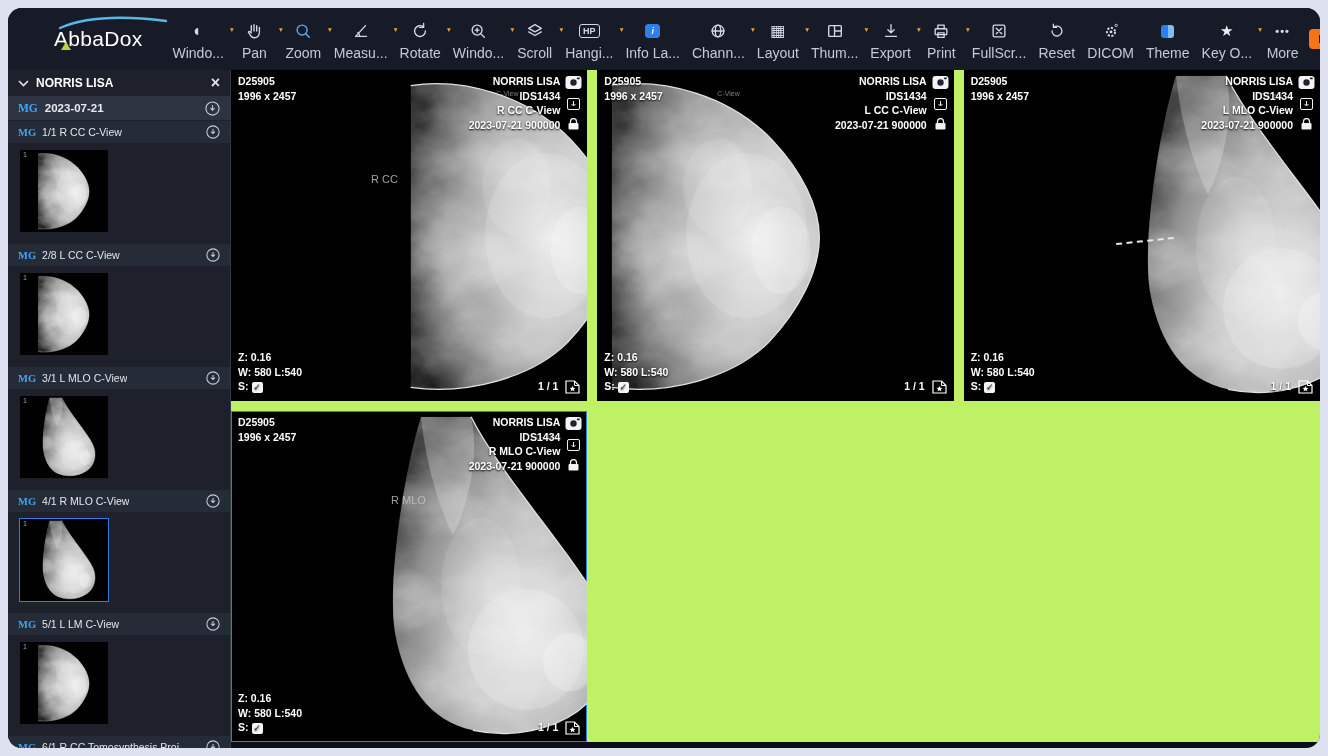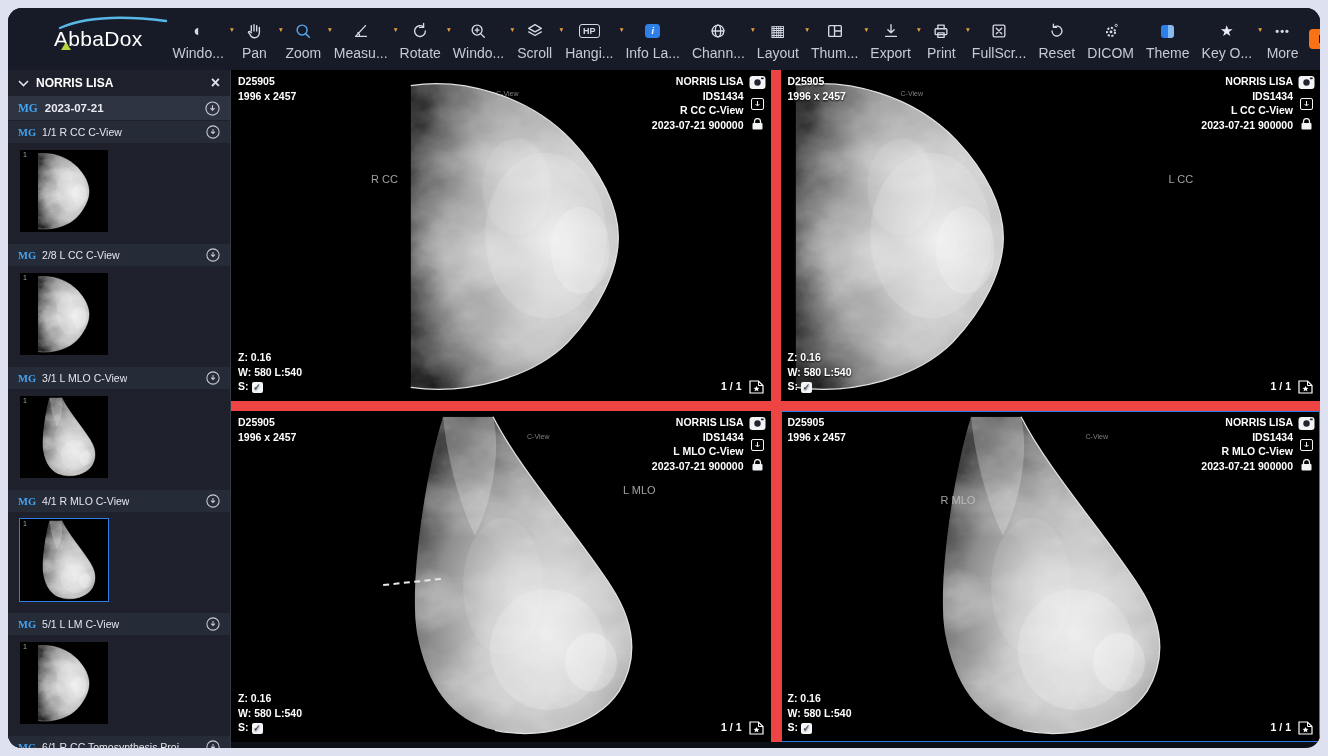--- a/index.html
+++ b/index.html
@@ -45,21 +45,21 @@
   .series-list{flex:1;overflow:hidden;}
   .series{margin-top:0;}
   .srow{height:22px;display:flex;align-items:center;background:#262b38;padding:0 10px;font-size:10.5px;color:#e3e6ee;gap:6px;cursor:pointer;margin-top:1px;}
   .srow .lbl{white-space:nowrap;overflow:hidden;text-overflow:ellipsis;max-width:150px;}
   .thumb{width:88px;height:82px;background:#000;margin:7px 0 12px 12px;position:relative;cursor:pointer;}
   .thumb.selected{outline:1px solid #2e7de9;}
   .thumb .corner{position:absolute;top:1px;left:3px;font-size:7px;color:#9aa0ad;z-index:2;}
   .thumb svg{position:absolute;inset:0;width:100%;height:100%;}
 
   
-  .grid{flex:1;display:grid;grid-template-columns:1fr 1fr;grid-template-rows:1fr 1fr;gap:10px;background:#ef4444;min-width:0;margin-bottom:6px;}
+  .grid{flex:1;display:grid;grid-template-columns:1fr 1fr 1fr;grid-template-rows:1fr 1fr;gap:10px;background:#bef264;min-width:0;margin-bottom:6px;}
   .viewport{position:relative;background:#000;overflow:hidden;}
   .viewport.active{box-shadow:inset 0 0 0 1px #2e7de9;}
   .bimg{position:absolute;top:0;height:100%;}
   .ov{position:absolute;color:#fff;font-size:10.5px;font-weight:700;line-height:1.4;text-shadow:0 1px 2px #000;z-index:3;}
   .ov.tl{top:4px;left:7px;}
   .ov.tr{top:4px;right:27px;text-align:right;}
   .vp-icons{position:absolute;top:5px;right:5px;display:flex;flex-direction:column;align-items:center;gap:8px;z-index:4;}
   .vp-icons > *{cursor:pointer;}
   .ov.bl{bottom:7px;left:7px;}
   .ov.br{bottom:7px;right:7px;display:flex;align-items:center;gap:7px;}

